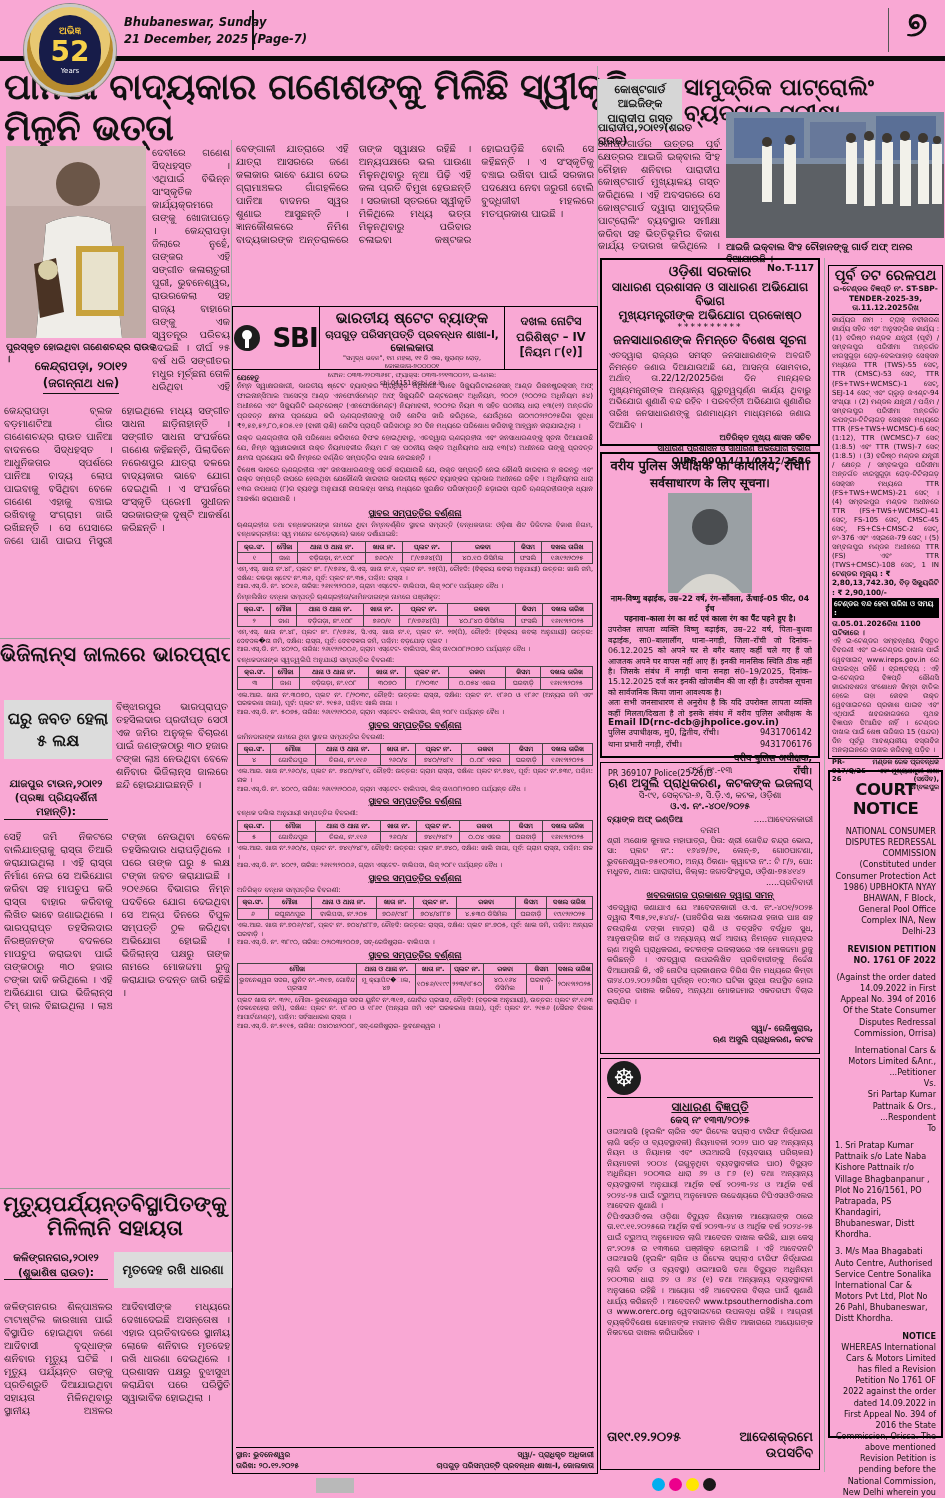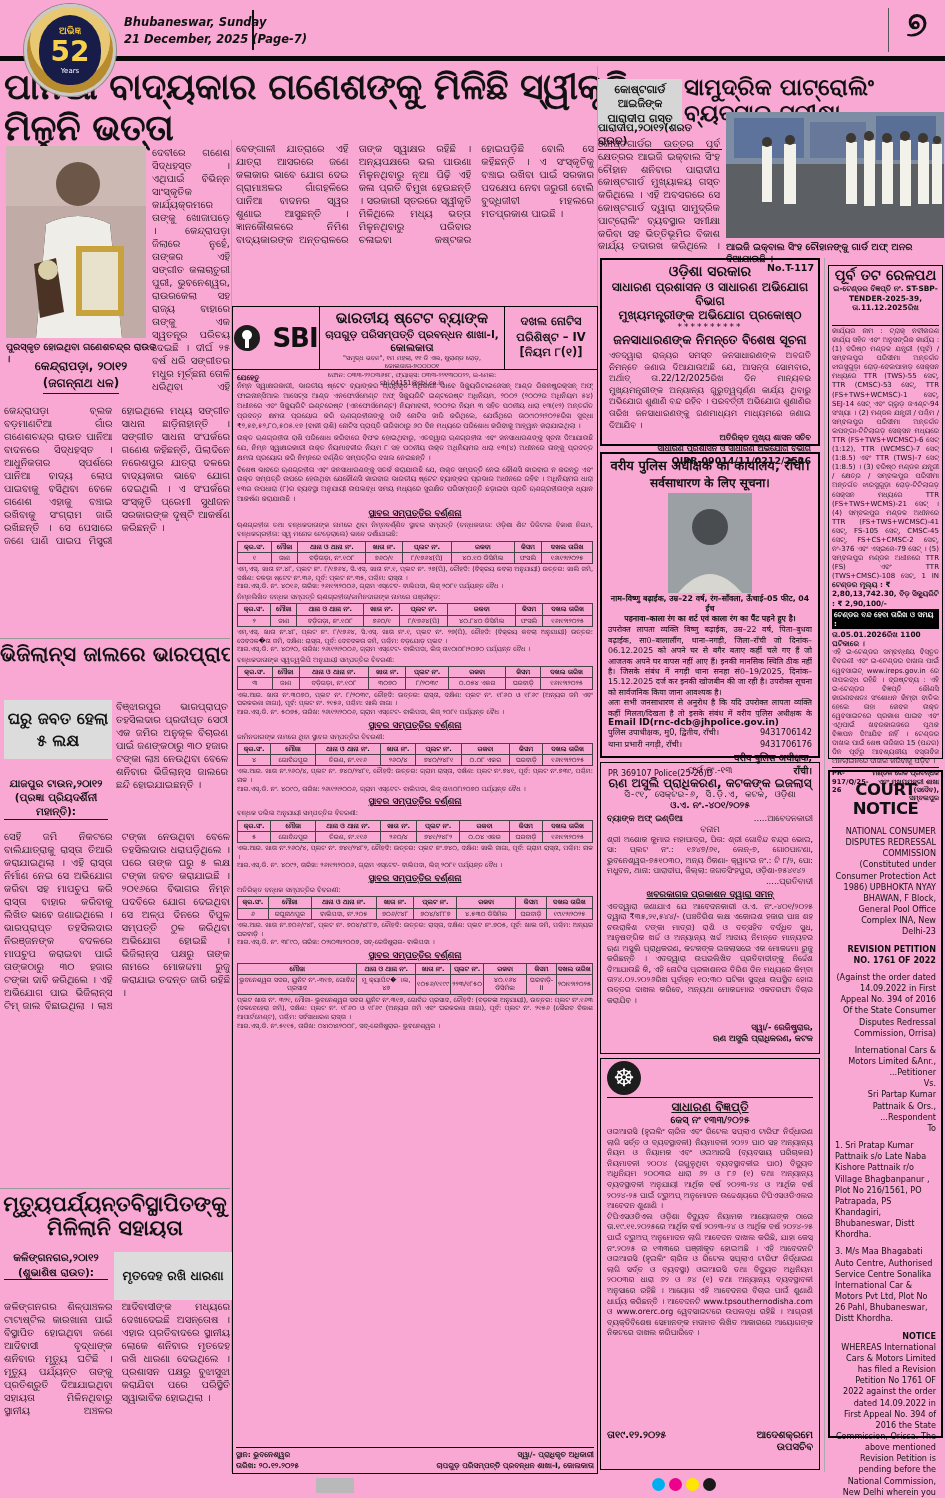--- a/index.html
+++ b/index.html
@@ -54,21 +54,21 @@
   .vig-headline{left:0;top:642px;width:230px;font-size:20.5px;font-weight:800;text-align:center;white-space:nowrap;overflow:hidden;}
   .vig-box{left:4px;top:700px;width:104px;background:#dcdcdc;font-size:16px;font-weight:800;text-align:center;
            padding:8px 2px;line-height:1.35;}
   .vig-dateline{left:4px;top:776px;width:104px;text-align:center;font-size:10.5px;font-weight:bold;line-height:1.35;}
   .vig-colr{left:116px;top:700px;width:112px;height:122px;font-size:10px;line-height:1.3;}
   .vig-two{left:4px;top:830px;width:226px;height:354px;column-count:2;column-gap:9px;font-size:10px;line-height:1.3;}
 
   
   .dis-headline{left:0;top:1192px;width:230px;font-size:21px;font-weight:800;text-align:center;line-height:1.15;}
   .dis-dateline{left:4px;top:1250px;width:104px;text-align:center;font-size:10.5px;font-weight:bold;line-height:1.4;}
-  .dis-box{left:114px;top:1252px;width:114px;background:#dcdcdc;font-size:12.5px;font-weight:800;text-align:center;padding:16px 2px;}
+  .dis-box{left:114px;top:1252px;width:114px;background:#dcdcdc;font-size:12.5px;font-weight:800;text-align:center;padding:10px 2px;}
   .dis-two{left:4px;top:1300px;width:226px;height:168px;column-count:2;column-gap:9px;font-size:10px;line-height:1.3;}
 
   
   .sbi-box{left:232px;top:306px;width:364px;height:1166px;border:1px solid #000;font-size:7px;}
   .sbi-head{display:flex;border-bottom:1px solid #000;height:62px;}
   .sbi-logo{width:86px;border-right:1px solid #000;display:flex;align-items:center;justify-content:center;gap:12px;}
   .sbi-mark{width:26px;height:26px;border-radius:50%;background:#1d1d1d;position:relative;}
   .sbi-mark:before{content:"";position:absolute;left:8px;top:5px;width:10px;height:10px;border-radius:50%;background:#fff;}
   .sbi-mark:after{content:"";position:absolute;left:11px;top:12px;width:4px;height:11px;background:#fff;}
   .sbi-word{font-size:26px;font-weight:800;letter-spacing:-1px;}
@@ -110,45 +110,45 @@
   .pol-body{font-size:7.9px;line-height:1.32;text-align:justify;height:92px;overflow:hidden;margin-top:1px;}
   .pol-email{font-size:9px;font-weight:800;}
   .pol-row{display:flex;justify-content:space-between;font-size:8.2px;line-height:1.4;}
   .pol-bottom{display:flex;justify-content:space-between;align-items:flex-end;margin-top:2px;}
   .pol-pr{font-size:8px;text-align:right;}
   .pol-sig{font-size:9.5px;font-weight:800;text-align:right;line-height:1.35;}
 
   .drt-box{left:600px;top:762px;width:220px;height:292px;border:1.5px solid #000;padding:2px 6px;box-sizing:border-box;}
   .drt-form{font-size:9px;text-align:center;}
   .drt-title{font-size:12px;font-weight:800;text-align:center;}
-  .drt-addr{font-size:8.8px;text-align:center;font-family:Liberation Mono, monospace;}
+  .drt-addr{font-size:8.8px;text-align:center;}
   .drt-case{font-size:9px;font-weight:bold;text-align:center;margin-bottom:2px;}
   .drt-party{display:flex;justify-content:space-between;font-size:8.4px;}
   .drt-vs{font-size:8.8px;text-align:center;}
   .drt-resp{font-size:7.9px;line-height:1.3;text-align:justify;}
   .drt-tag{font-size:8.4px;text-align:right;}
   .drt-head{font-size:9px;font-weight:bold;text-decoration:underline;text-align:center;margin:2px 0;}
   .drt-body{font-size:7.9px;line-height:1.32;text-align:justify;height:118px;overflow:hidden;}
   .drt-sig{font-size:8.4px;font-weight:bold;text-align:right;margin-top:2px;}
 
   .oerc-box{left:600px;top:1058px;width:220px;height:412px;border:1.5px solid #000;padding:2px 6px;box-sizing:border-box;}
   .oerc-head{display:flex;gap:4px;align-items:center;border-bottom:1px solid #000;padding-bottom:2px;}
   .oerc-logo{width:34px;height:34px;border-radius:50%;background:#1d1d1d;color:#fff;font-size:24px;display:flex;
              align-items:center;justify-content:center;flex:0 0 34px;}
   .oerc-org{font-size:11px;font-weight:800;text-align:center;}
   .oerc-addr{font-size:7.3px;text-align:center;line-height:1.3;font-weight:bold;}
   .oerc-title{font-size:12px;font-weight:800;text-decoration:underline;text-align:center;margin-top:2px;}
   .oerc-case{font-size:9.5px;font-weight:bold;text-align:center;}
   .oerc-body{font-size:7.9px;line-height:1.34;text-align:justify;height:300px;overflow:hidden;margin-top:1px;}
-  .oerc-foot{display:flex;justify-content:space-between;font-size:10px;font-weight:bold;margin-top:2px;}
+  .oerc-foot{display:flex;justify-content:space-between;font-size:13px;font-weight:bold;margin-top:2px;font-family:Liberation Serif, serif;}
 
   
   .rail-box{left:828px;top:265px;width:115px;height:494px;border:1.5px solid #000;padding:1px 3px;box-sizing:border-box;}
   .rail-title{font-size:14.5px;font-weight:800;text-align:center;}
-  .rail-ref{font-size:7.4px;font-weight:800;text-align:center;line-height:1.3;border-bottom:1px solid #000;padding-bottom:12px;}
+  .rail-ref{font-size:7.4px;font-weight:800;text-align:center;line-height:1.3;border-bottom:1px solid #000;padding-bottom:1px;}
   .rail-body{font-size:7px;line-height:1.3;text-align:justify;height:252px;overflow:hidden;margin-top:1px;}
   .rail-val{font-size:7.3px;font-weight:800;line-height:1.3;margin-top:1px;}
   .rail-band{background:#000;color:#fff;font-size:7.2px;font-weight:800;padding:1px 2px;line-height:1.25;margin:1px 0;}
   .rail-close{font-size:7.3px;font-weight:800;}
   .rail-body2{font-size:7px;line-height:1.3;text-align:justify;height:118px;overflow:hidden;}
   .rail-foot{border-top:1px solid #000;display:flex;justify-content:space-between;font-size:6.7px;font-weight:bold;
              line-height:1.25;padding-top:1px;margin-top:1px;}
 
   .court-box{left:828px;top:770px;width:115px;height:668px;border:2px solid #000;padding:4px 5px;box-sizing:border-box;}
   .court-title{font-size:16.5px;font-weight:900;text-align:center;letter-spacing:-0.5px;margin:4px 0 8px;}

